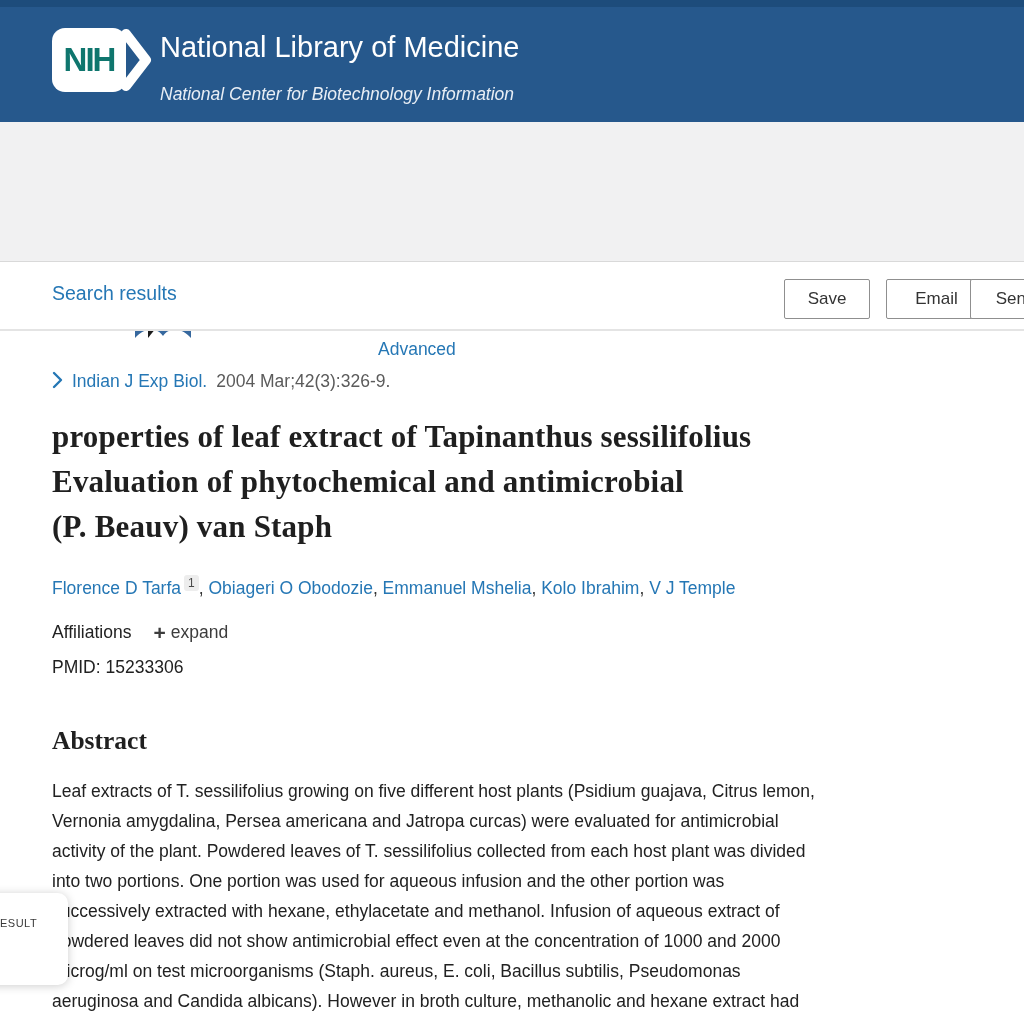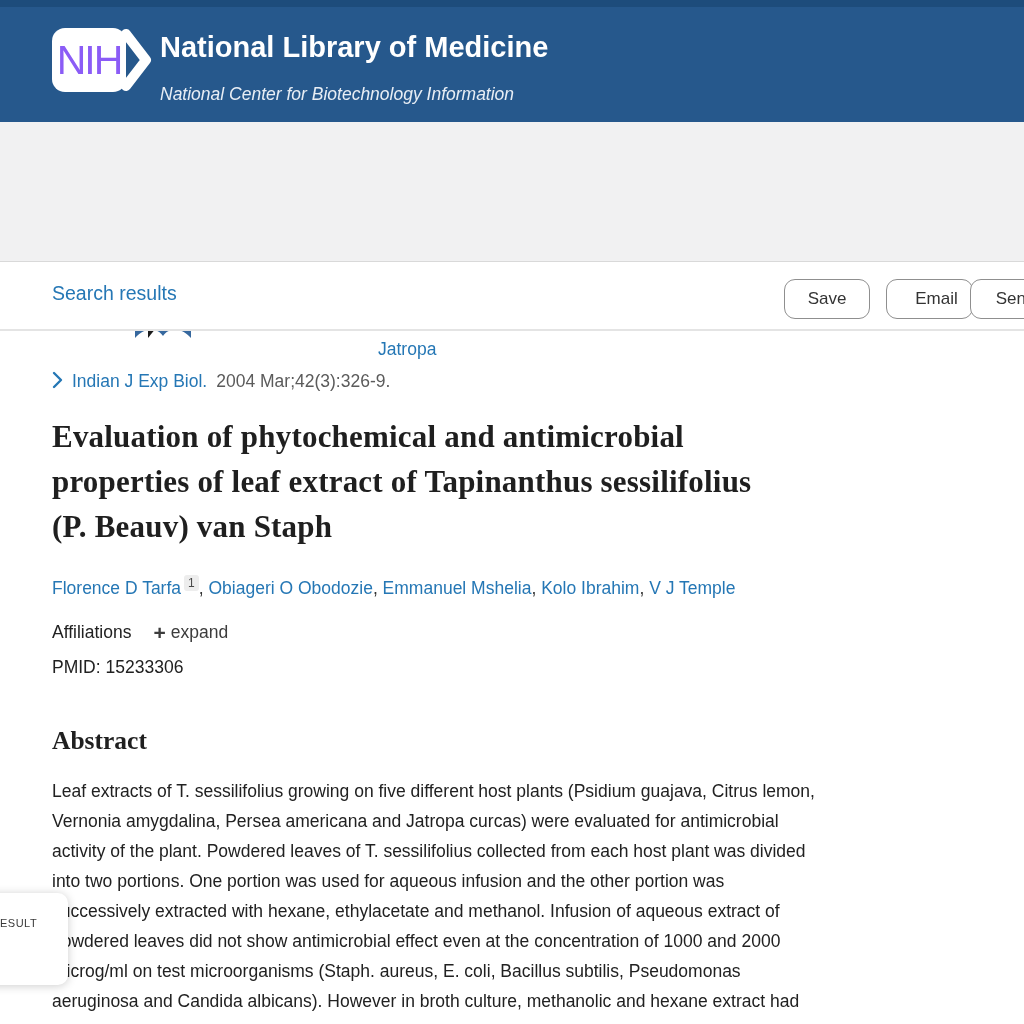--- a/index.html
+++ b/index.html
@@ -5,44 +5,44 @@
   * { margin:0; padding:0; box-sizing:border-box; }
   html,body { width:1024px; height:1024px; overflow:hidden; background:#fff;
               font-family:"Liberation Sans", sans-serif; position:relative; }
 
   
   .nih-header { position:absolute; top:0; left:0; width:1024px; height:122px; background:#26588C; }
   .nih-topstrip { position:absolute; top:0; left:0; width:1024px; height:7px; background:#1D4C7B; }
   .nih-logo { position:absolute; top:28px; left:52px; display:flex; align-items:center; }
   .nih-box { width:74px; height:64px; background:#fff; border-radius:13px;
              display:flex; align-items:center; justify-content:center; }
-  .nih-box span { color:#8b5cf6; font-weight:normal; font-size:41px; letter-spacing:-2px; }
+  .nih-box span { color:#0f766e; font-weight:bold; font-size:33px; letter-spacing:-2px; }
   .nih-chevron { margin-left:-6px; }
-  .nih-title { position:absolute; top:31px; left:160px; color:#fff; font-weight:bold; font-size:29px; }
+  .nih-title { position:absolute; top:31px; left:160px; color:#fff; font-weight:normal; font-size:29px; }
   .nih-sub { position:absolute; top:84px; left:160px; color:#E8EEF5; font-style:italic; font-size:17.5px; }
 
   
   .search-band { position:absolute; top:122px; left:0; width:1024px; height:140px;
                  background:#F1F1F2; border-bottom:1px solid #D9D9D9; }
   .pubmed-logo { position:absolute; top:150px; left:50px; display:flex; align-items:flex-start; }
   .pm-text { color:#36689E; font-weight:bold; font-size:47px; letter-spacing:-1px; line-height:74px; }
   .pm-book { width:62px; height:80px; margin:0 -4px; position:relative; }
   .pm-reg { color:#8D8D8D; font-size:15px; margin-left:6px; margin-top:2px; }
   .search-input { position:absolute; top:156px; left:378px; width:720px; height:53px;
                   background:#fff; border:1px solid #C8C8C8; font-size:18px; padding:0 12px; outline:none; }
   .advanced { position:absolute; top:217px; left:378px; color:#2577B5; font-size:17.5px;
               text-decoration:none; cursor:pointer; }
 
   
   .results-bar { position:absolute; top:262px; left:0; width:1024px; height:69px;
                  background:#fff; border-bottom:2px solid #E4E4E4; }
   .search-results-link { position:absolute; top:20px; left:52px; color:#2577B5;
                          font-size:19.5px; text-decoration:none; cursor:pointer; }
   .bar-btn { position:absolute; top:17px; height:40px; background:#fff; border:1px solid #8F8F8F;
-             border-radius:11px; font-size:17px; color:#333; font-family:"Liberation Sans",sans-serif;
+             border-radius:2px; font-size:17px; color:#333; font-family:"Liberation Sans",sans-serif;
              cursor:pointer; text-align:center; }
   .btn-save  { left:784px; width:86px; }
   .btn-email { left:886px; width:87px;padding-left:14px; }
   .btn-send  { left:970px; width:110px; }
 
   
   .content { position:absolute; top:331px; left:0; width:1024px; padding-left:52px; }
   .citation { margin-top:40px; font-size:17.5px; color:#5B5B5B; display:flex; align-items:flex-start; gap:9px; }
   .citation a { color:#2577B5; text-decoration:none; cursor:pointer; }
   .article-title { margin-top:22px; font-family:"Liberation Serif", serif; font-weight:bold;
@@ -94,43 +94,43 @@
         <polygon points="16,8 24,1 24,56 16,66" fill="#1B1B1B"></polygon>
         <polygon points="24,1 31,9 31,52 24,56" fill="#A9A9A9"></polygon>
         <path d="M3,30 C13,17 25,17 31,26 C37,17 49,17 59,30 L59,66 C49,55 37,55 31,64 C25,55 13,55 3,66 Z" fill="#36689E"></path>
         <text x="31" y="52" text-anchor="middle" font-family="Liberation Sans, sans-serif" font-size="30" font-weight="bold" fill="#ffffff">M</text>
       </svg>
     </div>
     <span class="pm-text">ed</span>
     <span class="pm-reg">®</span>
   </div>
   <input class="search-input" type="text" value="" style="">
-  <a class="advanced">Jatropa</a>
+  <a class="advanced">Advanced</a>
 </div>
 
 <div class="results-bar">
   <a class="search-results-link">Search results</a>
   <button class="bar-btn btn-save">Save</button>
   <button class="bar-btn btn-email">Email</button>
   <button class="bar-btn btn-send">Send to</button>
 </div>
 
 <div class="content">
 
   <div class="citation">
     <svg width="11" height="18" viewBox="0 0 11 18">
       <polyline points="2,2 9,9 2,16" fill="none" stroke="#2577B5" stroke-width="2.4" stroke-linecap="round" stroke-linejoin="round"></polyline>
     </svg>
     <a>Indian J Exp Biol.</a>
     <span>2004 Mar;42(3):326-9.</span>
   </div>
 
   <h1 class="article-title">
+    <div>properties of leaf extract of Tapinanthus sessilifolius</div>
     <div>Evaluation of phytochemical and antimicrobial</div>
-    <div>properties of leaf extract of Tapinanthus sessilifolius</div>
     <div>(P. Beauv) van Staph</div>
   </h1>
 
   <div class="authors"><a>Florence D Tarfa</a><span class="sup-badge">1</span>, <a>Obiageri O Obodozie</a>, <a>Emmanuel Mshelia</a>, <a>Kolo Ibrahim</a>, <a>V J Temple</a></div>
 
   <div class="affil-row">
     <span>Affiliations</span>
     <button class="expand-btn">
       <span class="plus-glyph">+</span>
       <span>expand</span>

